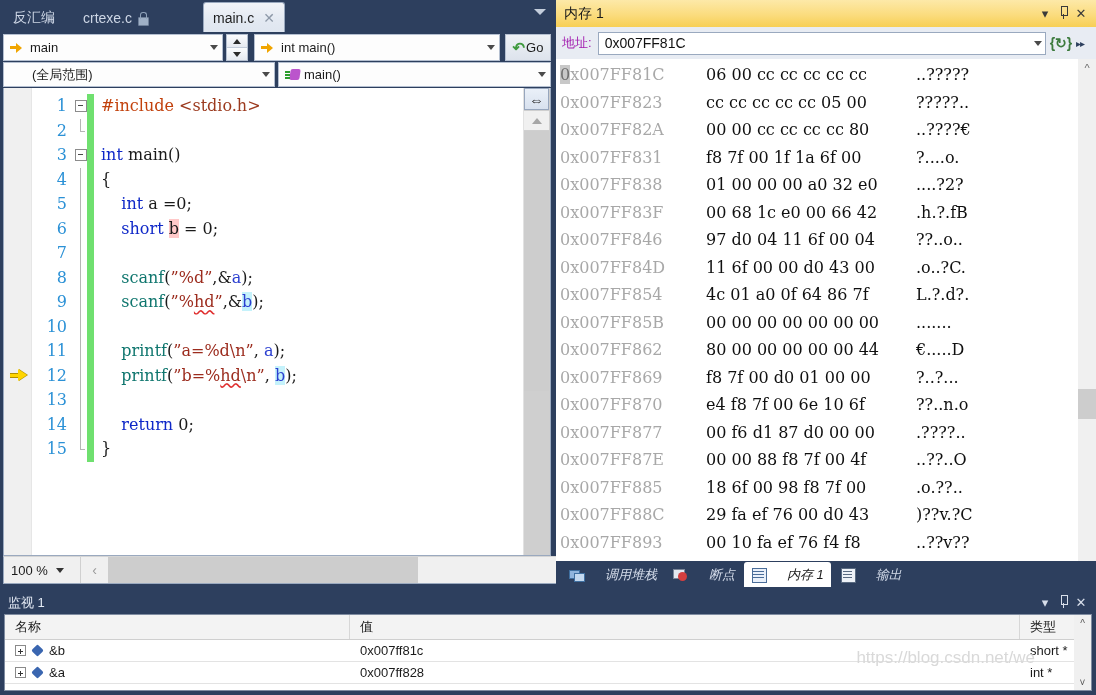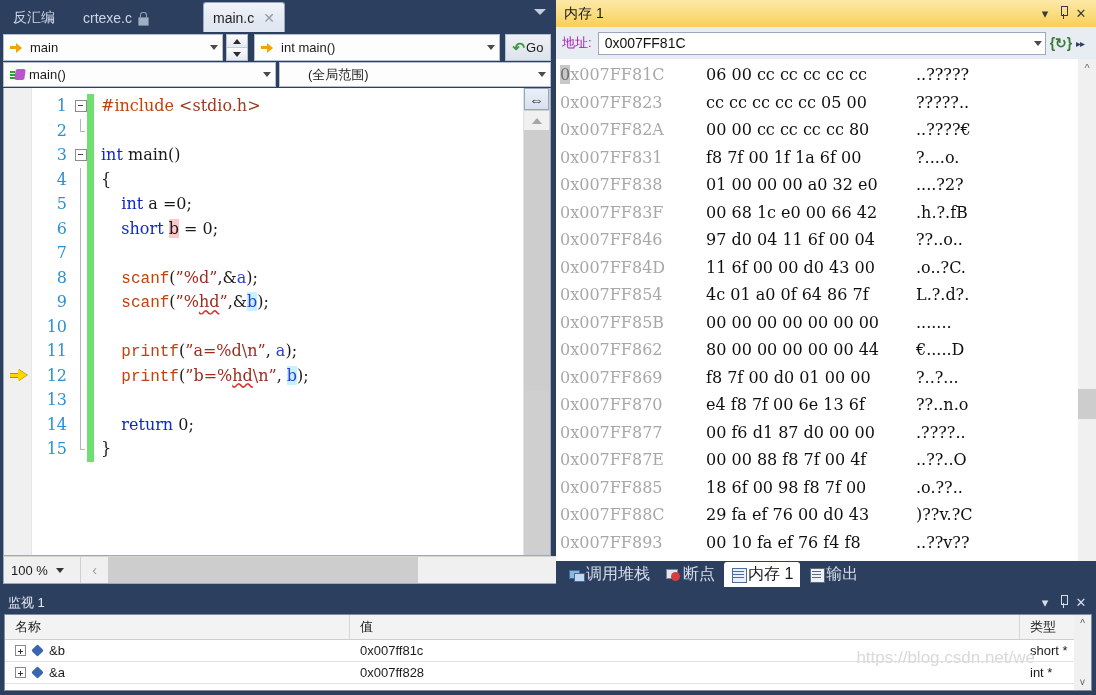--- a/index.html
+++ b/index.html
@@ -196,21 +196,21 @@
     background: #6fe06f;
   }
   .ctext { padding-left: 14px; white-space: pre; flex: 1; }
 
   
   .t-pre  { color: #c2410c; }                 
   .t-hdr  { color: #9c3a1e; }                 
   .t-kw   { color: #0f28c8; }                 
   .t-plain{ color: #1a1a1a; }
   .t-str  { color: #9c2c1e; }                 
-  .t-fn   { color: #c2410c; font-family: Liberation Mono, monospace; }                 
+  .t-fn   { color: #0f766e; }                 
   .t-num  { color: #1a1a1a; }
   .t-var  { color: #2b3fd0; }
   .hl-pink { background: #ffc8c8; }
   .hl-cyan { background: #c5f2fb; }
   .squiggle {
     text-decoration: underline wavy #e03030;
     text-decoration-skip-ink: none;
     text-underline-offset: 2px;
   }
 
@@ -309,22 +309,22 @@
     background: #f0f0f0;
   }
   #mem-vs-up { position:absolute; left:0; top:0; width:18px; height:17px; display:flex;align-items:center;justify-content:center; color:#6b6b6b; font-size:11px;}
   #mem-vs-thumb { position: absolute; left: 0; top: 330px; width: 18px; height: 30px; background: #cdcdcd; }
 
   #mem-tabs {
     position: absolute; left: 0; top: 561px; width: 540px; height: 27px;
     background: #2d3f5e; display: flex; align-items: center; padding-left: 6px; gap: 2px;
   }
   .mtab {
-    display: flex; align-items: center; gap: 2px; height: 25px; padding: 0 7px;
-    font-size: 16px; color: #d4dcea;
+    display: flex; align-items: center; gap: 21px; height: 25px; padding: 0 7px;
+    font-size: 13px; color: #d4dcea; font-style: italic;
   }
   .mtab.active {
     background: #ffffff; color: #1b1b1b;
     border-top-left-radius: 3px; border-top-right-radius: 3px;
   }
   .tabicon { width: 15px; height: 13px; position: relative; flex: none; }
   .ic-callstack::before{content:"";position:absolute;left:0;top:2px;width:9px;height:7px;background:#8fb4dd;border:1px solid #3f6fa0;}
   .ic-callstack::after{content:"";position:absolute;left:5px;top:5px;width:9px;height:7px;background:#c3d8ef;border:1px solid #3f6fa0;}
   .ic-breakpoint::before{content:"";position:absolute;left:0;top:1px;width:10px;height:8px;background:#e3e8f0;border:1px solid #7b879a;}
   .ic-breakpoint::after{content:"";position:absolute;left:5px;top:4px;width:9px;height:9px;border-radius:50%;background:#d43f3f;}
@@ -426,27 +426,27 @@
         <span class="combo-text">int main()</span>
         <span class="combo-arrow"></span>
       </div>
       <div id="go-button">
         <span class="go-arrow">↶</span>
         <span>Go</span>
       </div>
     </div>
 
     <div id="navbar-bottom">
+      <div class="combo" id="combo-scope">
+        <span class="combo-text">(全局范围)</span>
+        <span class="combo-arrow"></span>
+      </div>
       <div class="combo" id="combo-member">
         <span class="member-icon"></span>
         <span class="combo-text">main()</span>
-        <span class="combo-arrow"></span>
-      </div>
-      <div class="combo" id="combo-scope">
-        <span class="combo-text">(全局范围)</span>
         <span class="combo-arrow"></span>
       </div>
     </div>
 
     <div id="code-area">
       <div id="breakpoint-gutter"></div>
       <div id="exec-arrow">
         <span class="shaft"></span>
           <span class="head"></span>
       </div>
@@ -591,21 +591,21 @@
           <div class="mrow"><div class="maddr">0x007FF82A</div><div class="mhex">00 00 cc cc cc cc 80</div><div class="mascii">..????€</div></div>
           <div class="mrow"><div class="maddr">0x007FF831</div><div class="mhex">f8 7f 00 1f 1a 6f 00</div><div class="mascii">?....o.</div></div>
           <div class="mrow"><div class="maddr">0x007FF838</div><div class="mhex">01 00 00 00 a0 32 e0</div><div class="mascii">....?2?</div></div>
           <div class="mrow"><div class="maddr">0x007FF83F</div><div class="mhex">00 68 1c e0 00 66 42</div><div class="mascii">.h.?.fB</div></div>
           <div class="mrow"><div class="maddr">0x007FF846</div><div class="mhex">97 d0 04 11 6f 00 04</div><div class="mascii">??..o..</div></div>
           <div class="mrow"><div class="maddr">0x007FF84D</div><div class="mhex">11 6f 00 00 d0 43 00</div><div class="mascii">.o..?C.</div></div>
           <div class="mrow"><div class="maddr">0x007FF854</div><div class="mhex">4c 01 a0 0f 64 86 7f</div><div class="mascii">L.?.d?.</div></div>
           <div class="mrow"><div class="maddr">0x007FF85B</div><div class="mhex">00 00 00 00 00 00 00</div><div class="mascii">.......</div></div>
           <div class="mrow"><div class="maddr">0x007FF862</div><div class="mhex">80 00 00 00 00 00 44</div><div class="mascii">€.....D</div></div>
           <div class="mrow"><div class="maddr">0x007FF869</div><div class="mhex">f8 7f 00 d0 01 00 00</div><div class="mascii">?..?...</div></div>
-          <div class="mrow"><div class="maddr">0x007FF870</div><div class="mhex">e4 f8 7f 00 6e 13 6f</div><div class="mascii">??..n.o</div></div>
+          <div class="mrow"><div class="maddr">0x007FF870</div><div class="mhex">e4 f8 7f 00 6e 10 6f</div><div class="mascii">??..n.o</div></div>
           <div class="mrow"><div class="maddr">0x007FF877</div><div class="mhex">00 f6 d1 87 d0 00 00</div><div class="mascii">.????..</div></div>
           <div class="mrow"><div class="maddr">0x007FF87E</div><div class="mhex">00 00 88 f8 7f 00 4f</div><div class="mascii">..??..O</div></div>
           <div class="mrow"><div class="maddr">0x007FF885</div><div class="mhex">18 6f 00 98 f8 7f 00</div><div class="mascii">.o.??..</div></div>
           <div class="mrow"><div class="maddr">0x007FF88C</div><div class="mhex">29 fa ef 76 00 d0 43</div><div class="mascii">)??v.?C</div></div>
           <div class="mrow"><div class="maddr">0x007FF893</div><div class="mhex">00 10 fa ef 76 f4 f8</div><div class="mascii">..??v??</div></div>
         </div>
       <div id="mem-vscroll">
         <div id="mem-vs-up">^</div>
         <div id="mem-vs-thumb"></div>
       </div>

